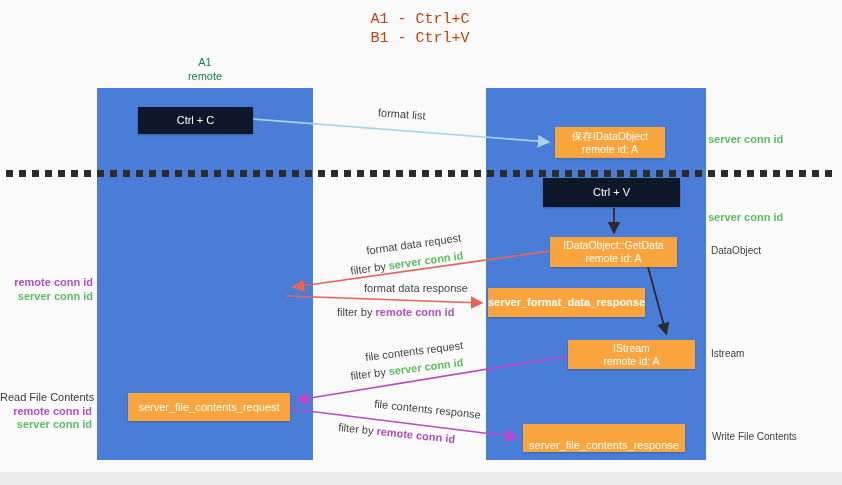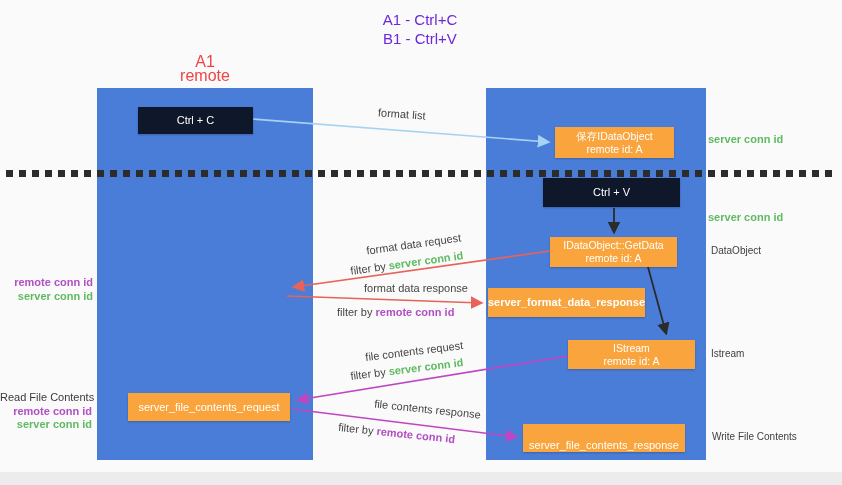--- a/index.html
+++ b/index.html
@@ -4,25 +4,25 @@
 <style>
   * { box-sizing: border-box; }
   html,body { margin:0; padding:0; background:#fafafa; }
   .canvas {
     position: relative; width: 842px; height: 485px;
     background: #fafafa; overflow: hidden;
     font-family: "Liberation Sans", sans-serif;
   }
   .title {
     position:absolute; left:320px; top:10px; width:200px;
-    text-align:center; font-size:15px; line-height:19px; color:#6d28d9;
+    text-align:center; font-size:15px; line-height:19px; color:#c2410c;font-family:Liberation Mono, monospace;
   }
   .col-header {
     position:absolute; top:55px; text-align:center;
-    font-size:16px; line-height:14px; color:#ef4444;
+    font-size:11px; line-height:14px; color:#15803d;
   }
   .lane { position:absolute; top:88px; height:372px; background:#4a7dd8; }
   .lane-a { left:97px; width:216px; }
   .lane-b { left:486px; width:220px; }
   .dotted {
     position:absolute; left:6px; top:170px; width:830px; height:7px;
     background: repeating-linear-gradient(90deg, #2c2c2c 0 7px, transparent 7px 13px);
   }
   .node {
     position:absolute; display:flex; flex-direction:column;
@@ -102,21 +102,21 @@
     <line x1="550" y1="251" x2="294" y2="287" stroke="#e8625a" stroke-width="1.7" marker-end="url(#m-red)"></line>
     <line x1="287" y1="296" x2="481" y2="303" stroke="#e8625a" stroke-width="1.7" marker-end="url(#m-red)"></line>
     <line x1="568" y1="356" x2="298" y2="400" stroke="#bf46c3" stroke-width="1.7" marker-end="url(#m-magenta)"></line>
     <line x1="292" y1="409" x2="516" y2="437" stroke="#bf46c3" stroke-width="1.7" marker-end="url(#m-magenta)"></line>
   </svg>
 
   <div class="node green" style="left:138px; top:107px; width:115px; height:27px;">
     <span>Ctrl + C</span>
   </div>
 
-  <div class="node orange" style="left:555px; top:127px; width:119px; height:31px;">
+  <div class="node orange" style="left:555px; top:127px; width:110px; height:31px;">
     <span>保存IDataObject</span>
     <span>remote id: A</span>
   </div>
 
   <div class="node green" style="left:543px; top:178px; width:137px; height:29px;">
     <span>Ctrl + V</span>
   </div>
 
   <div class="node orange" style="left:550px; top:237px; width:127px; height:30px;">
     <span>IDataObject::GetData</span>

